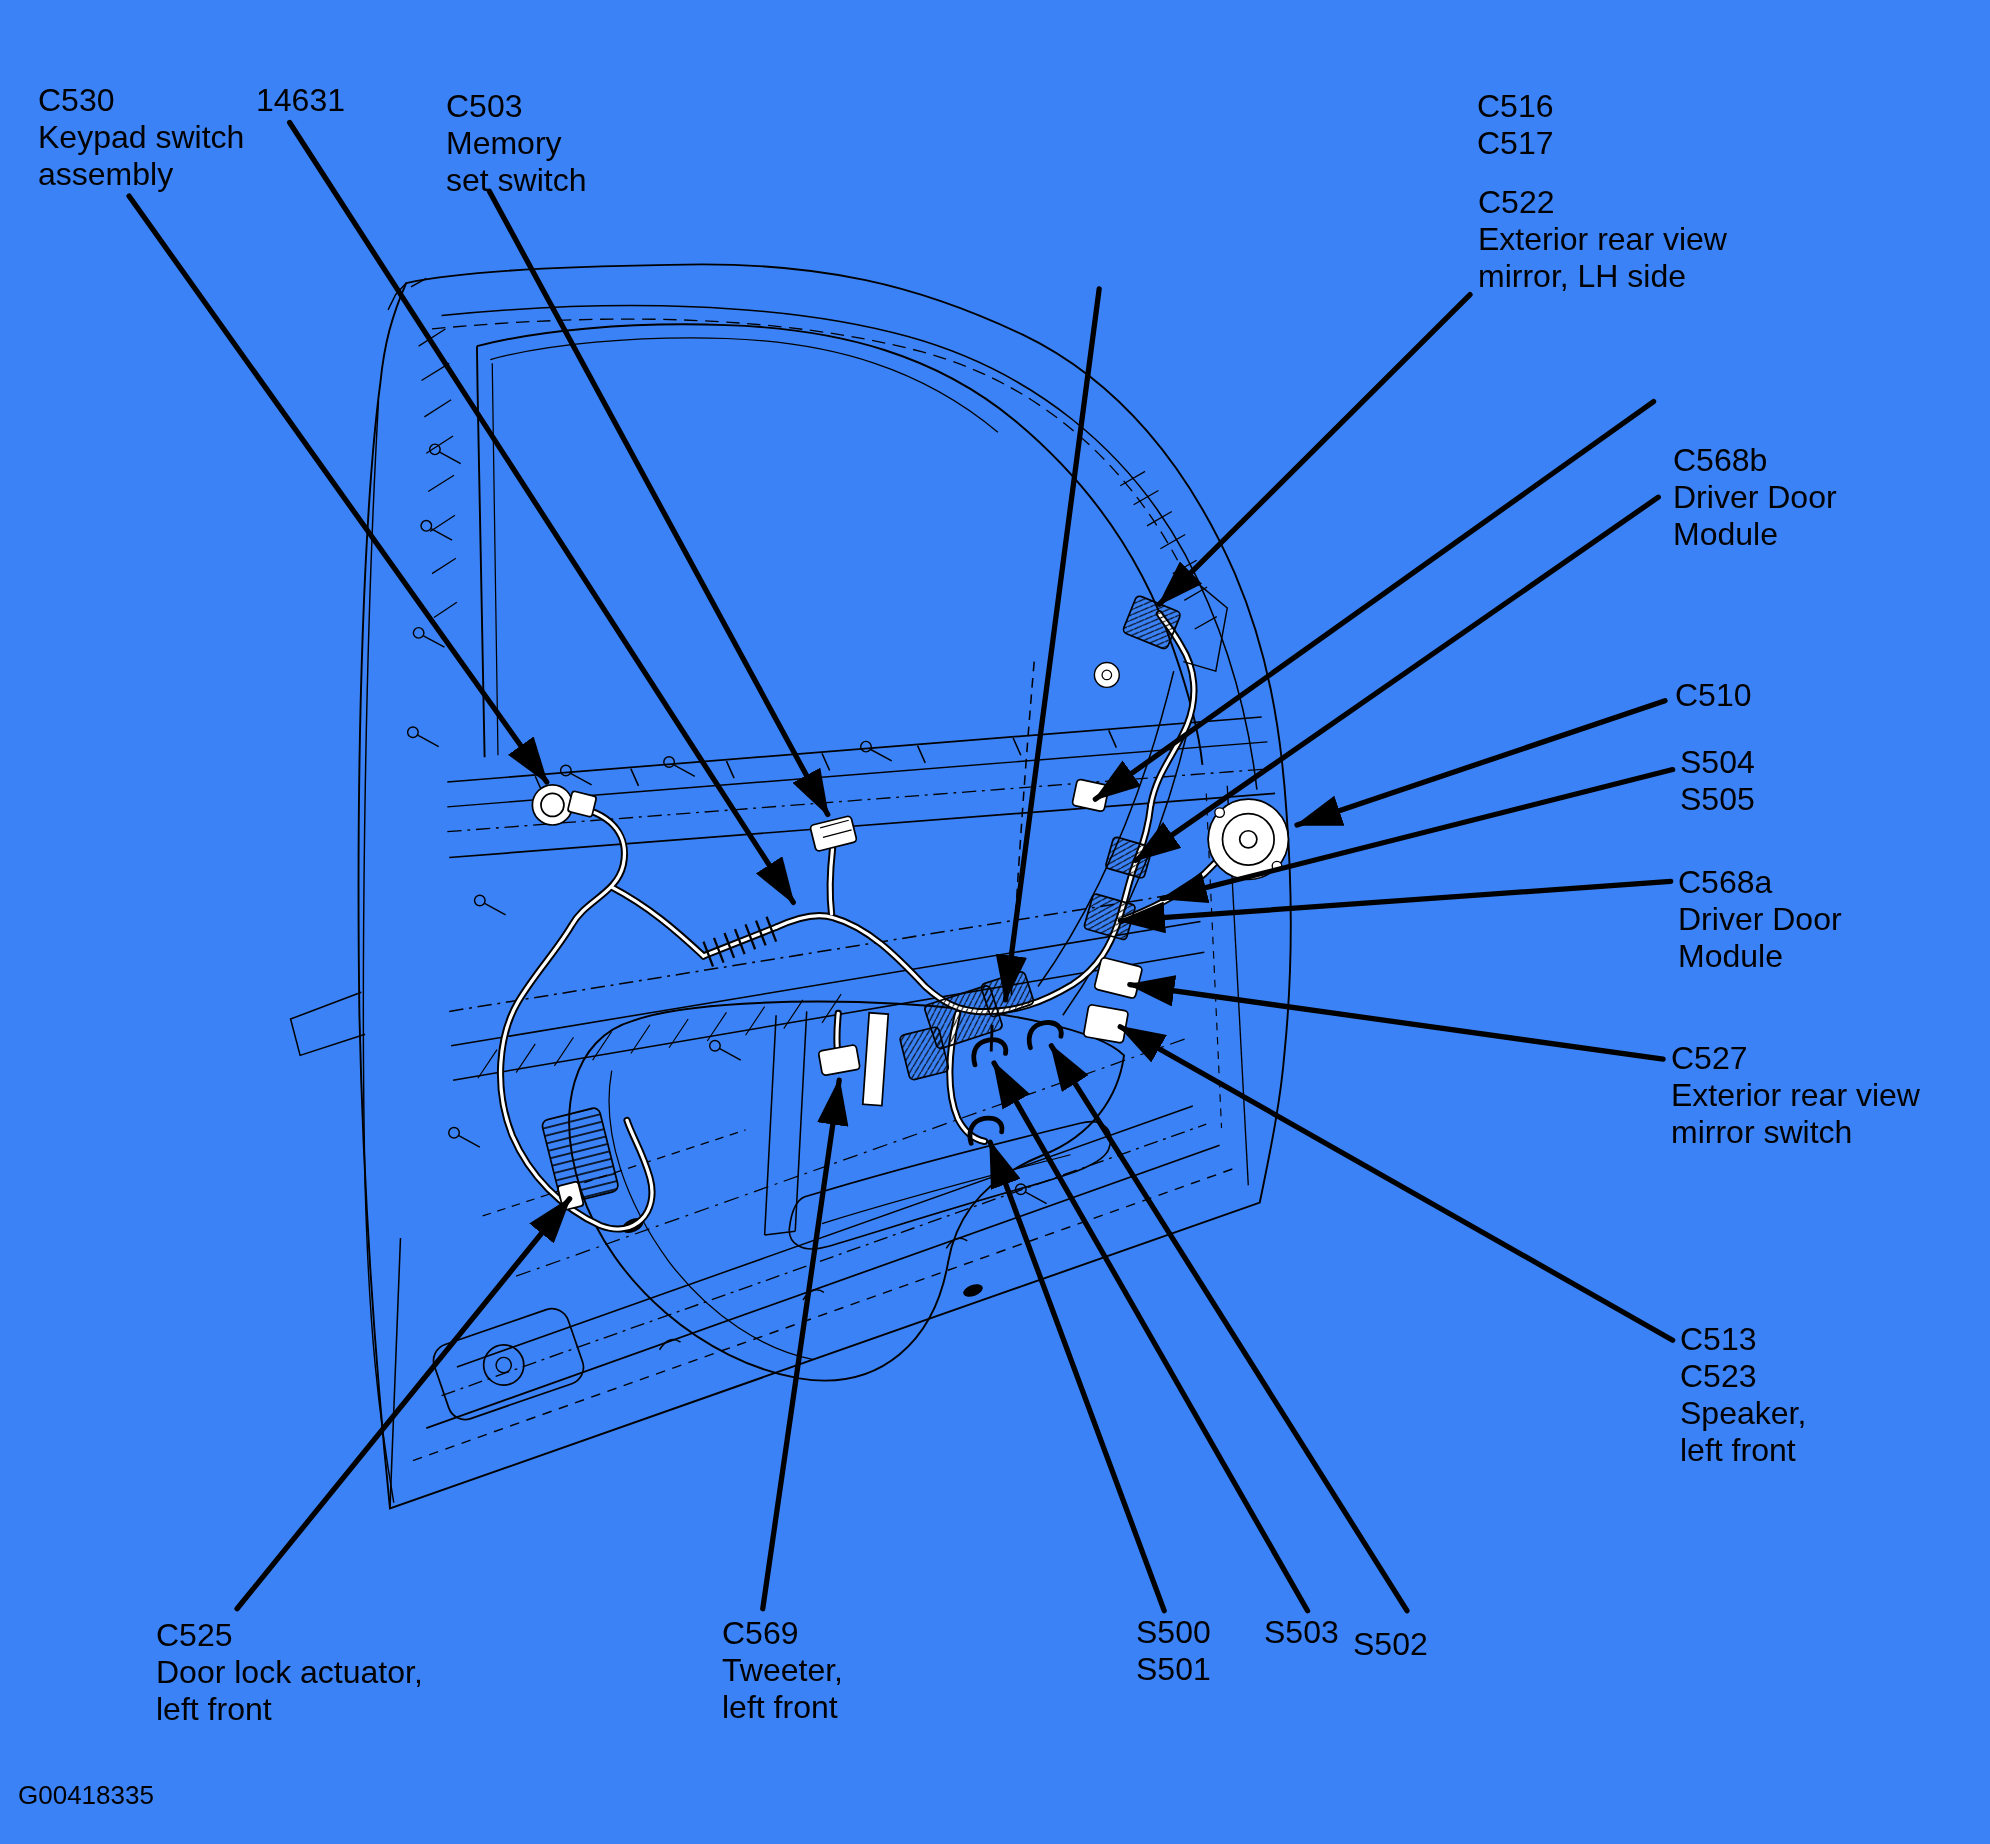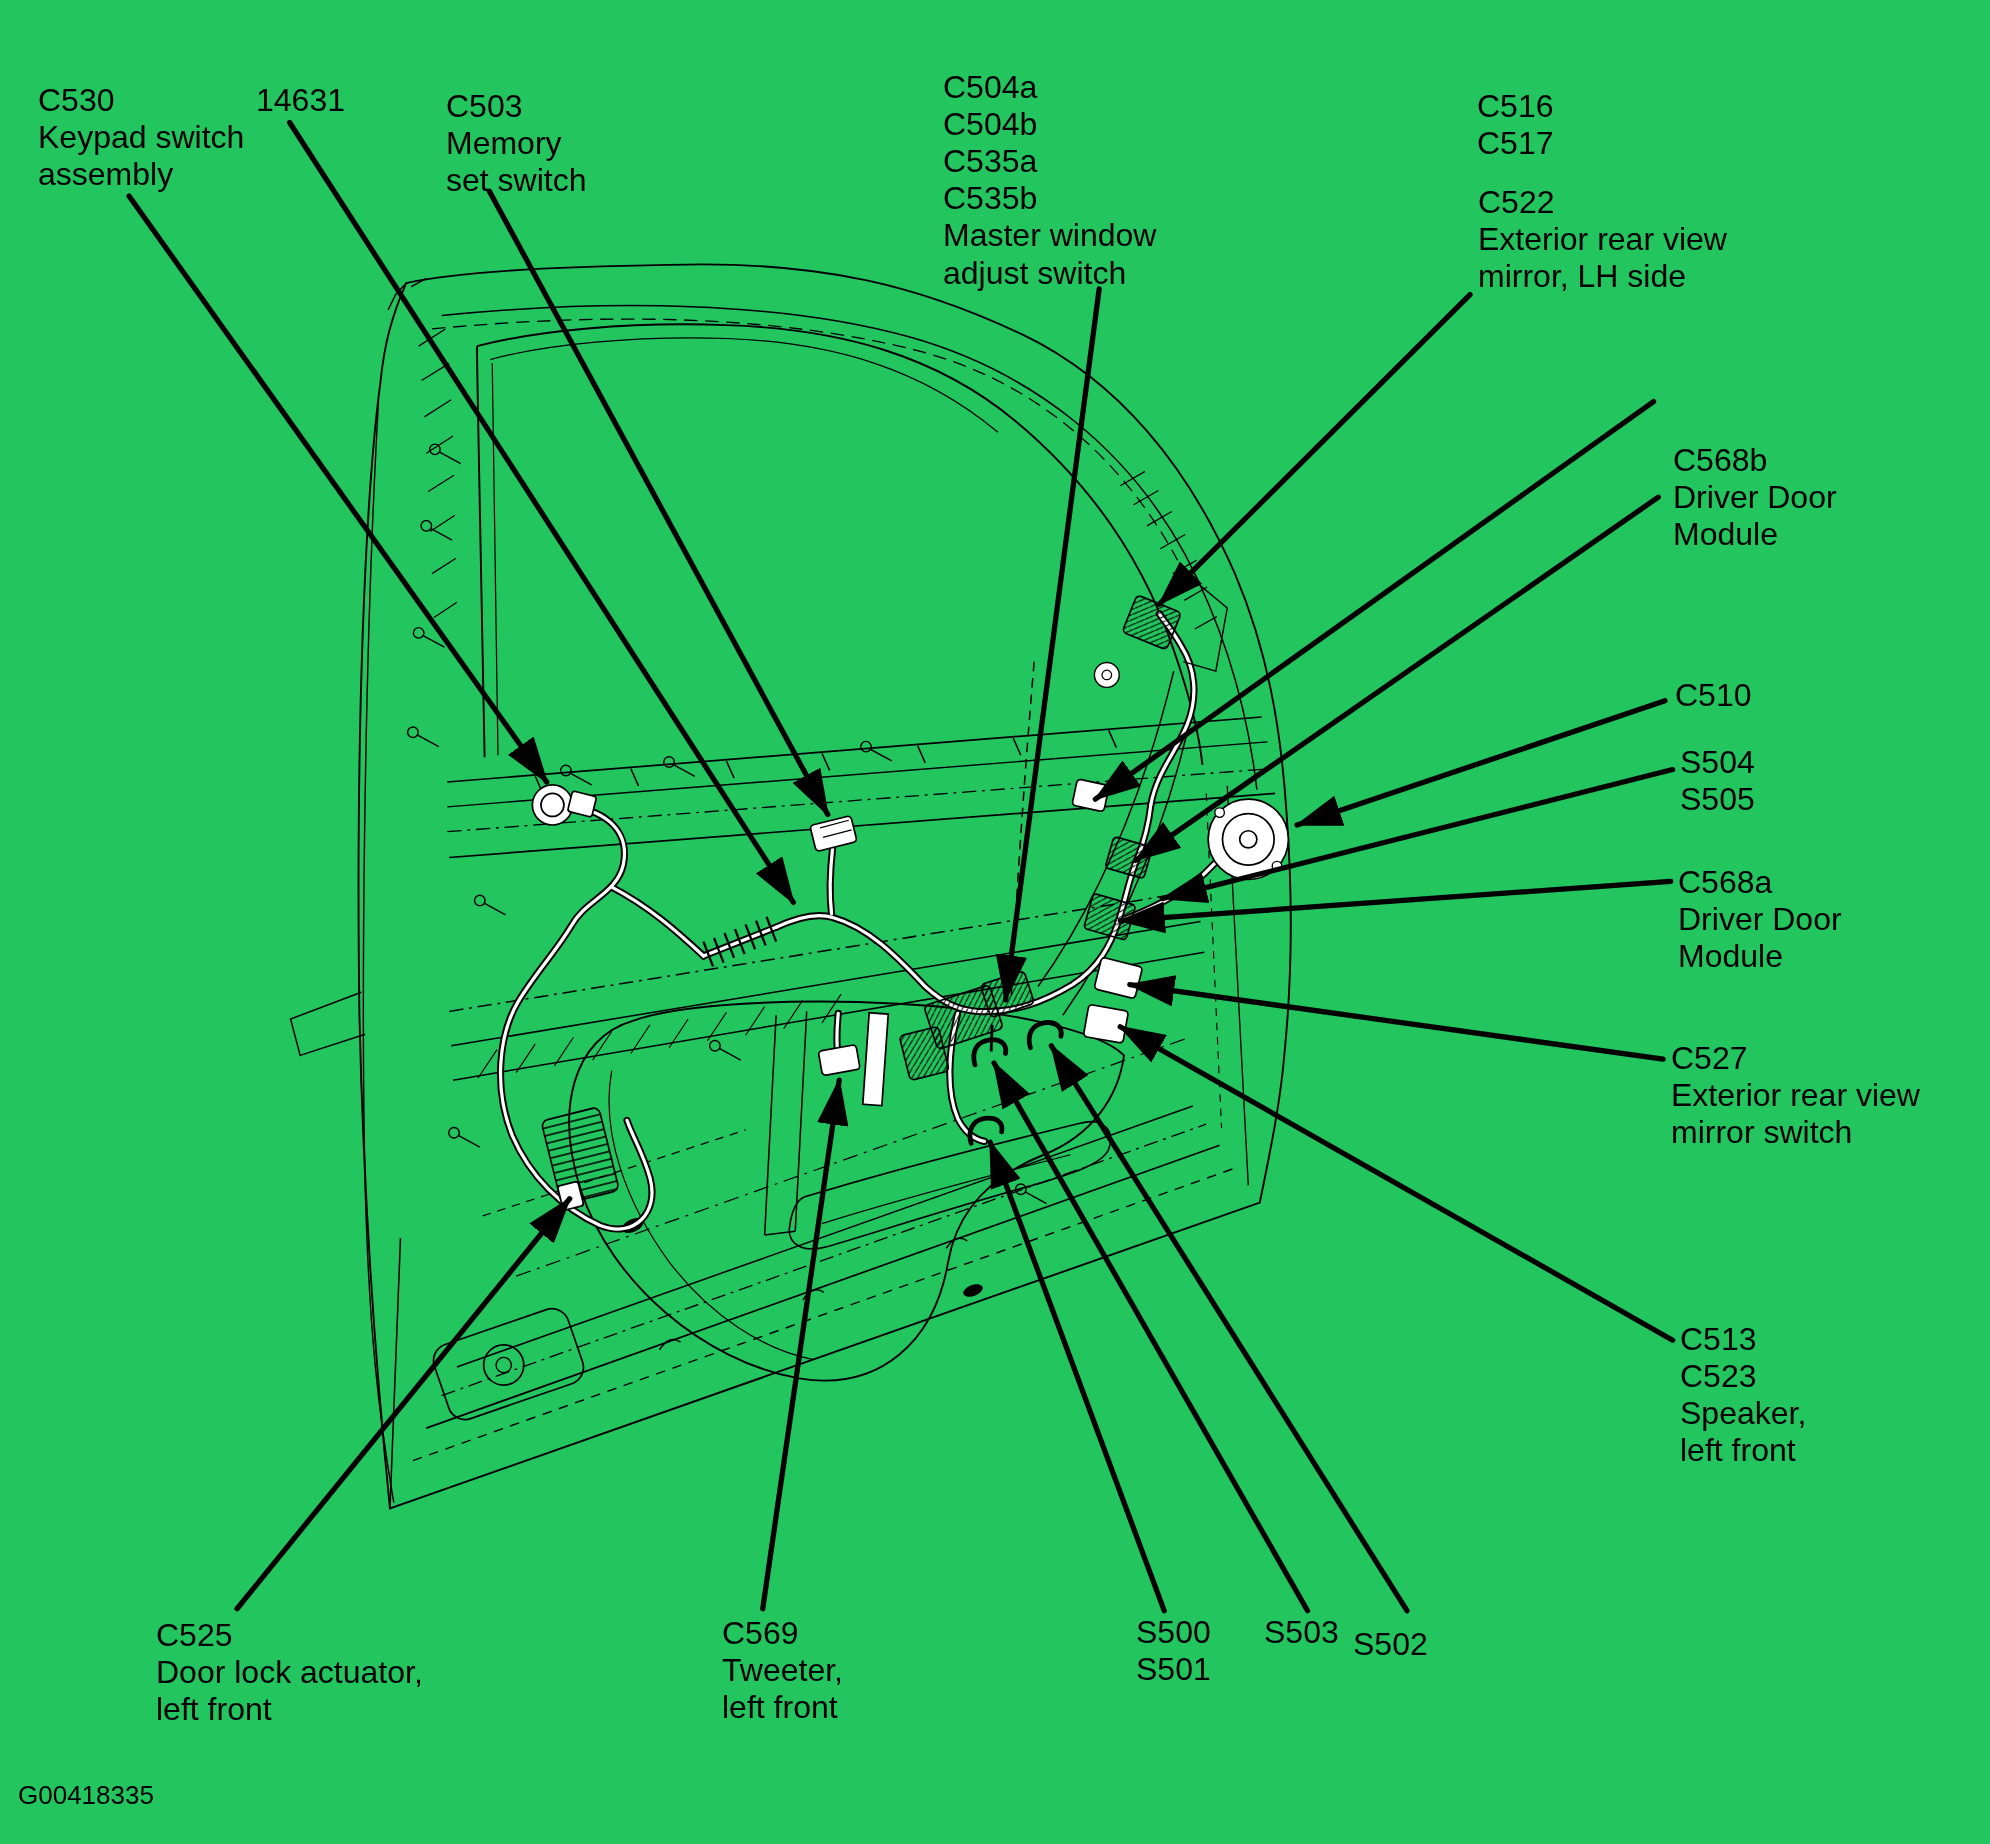--- a/index.html
+++ b/index.html
@@ -1,16 +1,16 @@
 <!DOCTYPE html>
 <html><head>
 <meta charset="utf-8">
 <style>
   html,body{margin:0;padding:0;background:#fff;}
-  .page{position:relative;width:1990px;height:1845px;background:#22c55e;overflow:hidden;
+  .page{position:relative;width:1990px;height:1845px;background:#3b82f6;overflow:hidden;
         font-family:"Liberation Sans", sans-serif;color:#000;}
   .diagram-svg{position:absolute;left:0;top:0;}
   .callout{position:absolute;white-space:pre-line;font-size:32px;line-height:1.16;color:#000;}
   .figure-code{position:absolute;left:18px;top:1780px;font-size:26px;color:#000;}
   
   .pos-c530 {left:38px;  top:82px;}
   .pos-n14631{left:256px; top:82px;}
   .pos-c503 {left:446px; top:82px;margin-top:6px;}
   .pos-c504 {left:943px; top:69px;}
   .pos-c516 {left:1477px;top:88px;text-align:right;}
@@ -249,26 +249,20 @@
     </g>
   </svg>
 
   <div class="callout pos-c530">C530
 Keypad switch
 assembly</div>
   <div class="callout pos-n14631">14631</div>
   <div class="callout pos-c503">C503
 Memory
 set switch</div>
-  <div class="callout pos-c504">C504a
-C504b
-C535a
-C535b
-Master window
-adjust switch</div>
   <div class="callout pos-c516">C516
 C517</div>
   <div class="callout pos-c522">C522
 Exterior rear view
 mirror, LH side</div>
   <div class="callout pos-c568b">C568b
 Driver Door
 Module</div>
   <div class="callout pos-c510">C510</div>
   <div class="callout pos-s504">S504

